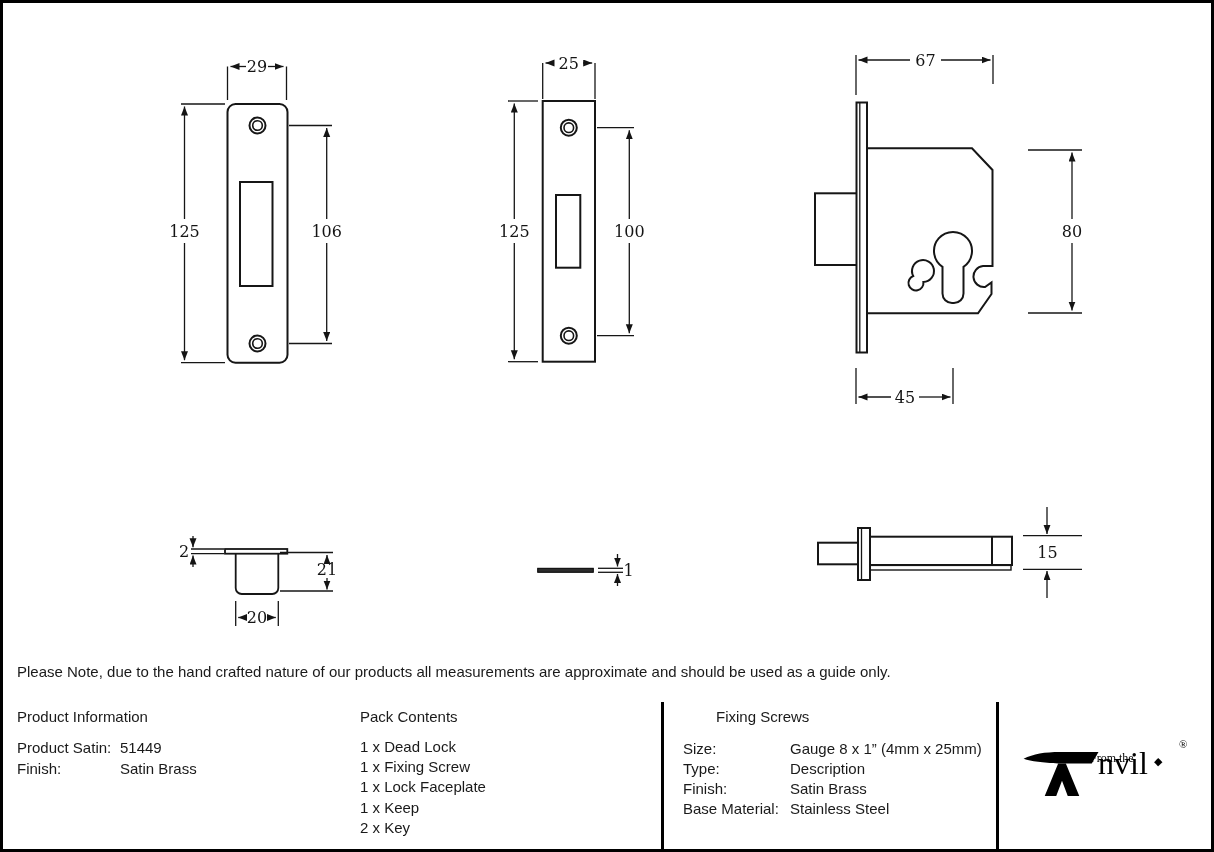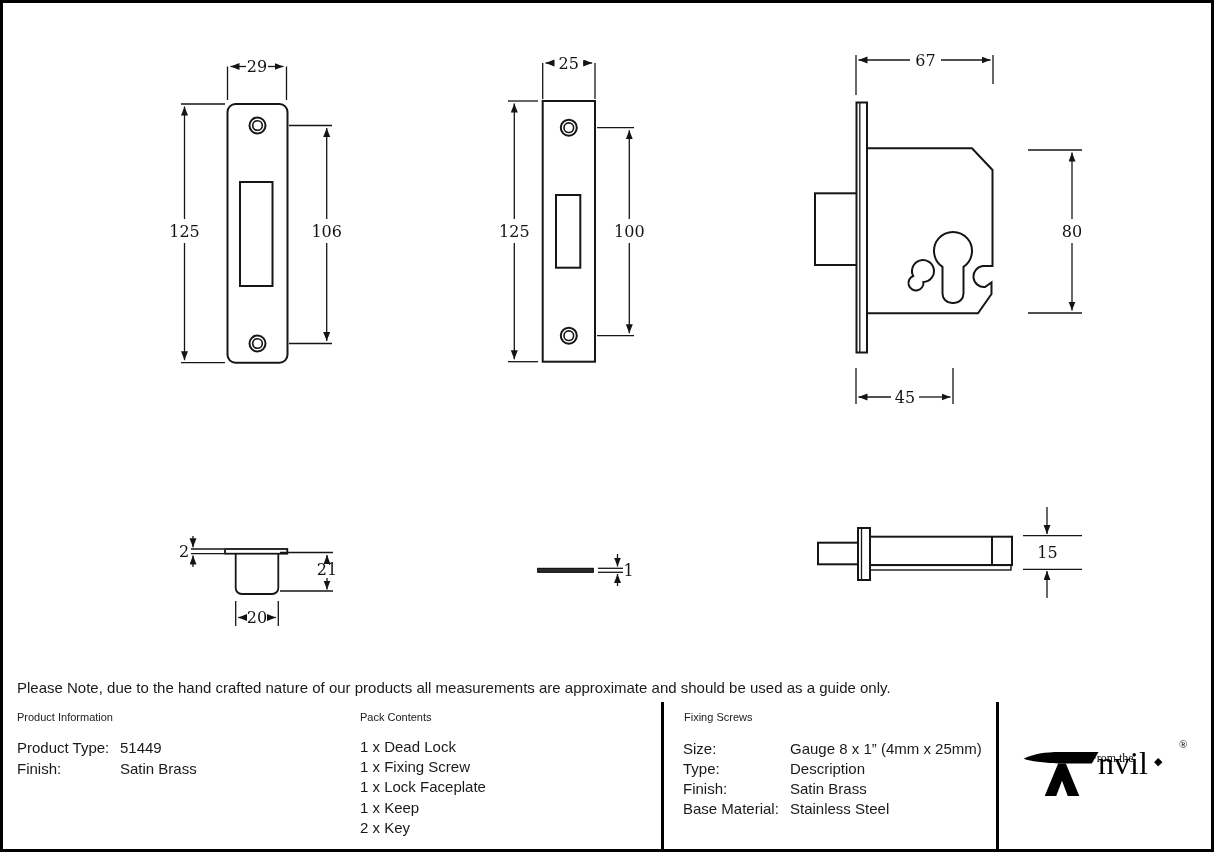--- a/index.html
+++ b/index.html
@@ -8,21 +8,21 @@
     background:#ffffff; overflow:hidden;
     font-family:"Liberation Sans", sans-serif; color:#1a1a1a;
   }
   .frame { position:absolute; inset:0; border:3px solid #000; box-sizing:border-box; pointer-events:none; z-index:50; }
   .hline,.vline { position:absolute; background:#000; z-index:10; }
   svg text {
     font-family:"DejaVu Serif","Liberation Serif",serif;
     font-size:16px; fill:#141414;
   }
   .tbl-text { position:absolute; font-size:15px; color:#1a1a1a; white-space:nowrap; z-index:5; }
-  .hdr { font-size:11px; }
+  .hdr { font-size:15px; }
   .prow,.frow,.pkrow { white-space:nowrap; }
   .prow { height:21px; line-height:21px; }
   .pkrow { height:20.2px; line-height:20.2px; }
   .frow { height:20px; line-height:20px;margin-left:7px; }
   .plabel { display:inline-block; width:103px; }
   .flabel { display:inline-block; width:107px; }
   .logo { position:absolute; left:1023px; top:738px; width:180px; height:64px; z-index:5; color:#000; }
   .logo .fromthe { position:absolute; left:67px; top:13px; font-family:"Liberation Serif",serif; font-size:12px; }
   .logo .word { position:absolute; left:75px; top:0; font-family:"Liberation Serif",serif; font-size:32px; line-height:50px; }
   .logo .diamond { position:absolute; left:131px; top:17px; font-size:11px; }
@@ -179,29 +179,29 @@
   <text x="1047.5" y="552.5" text-anchor="middle" dominant-baseline="central">15</text>
 </svg>
 
 <div class="hline" style="left:0;top:670.5;width:1214px;height:3px"></div>
 <div class="hline" style="left:0;top:701.5;width:1214px;height:3px"></div>
 <div class="hline" style="left:0;top:728;width:998px;height:2.5px"></div>
 <div class="vline" style="left:347.5;top:701.5px;width:3px;height:150px"></div>
 <div class="vline" style="left:660.5px;top:701.5px;width:3px;height:150px"></div>
 <div class="vline" style="left:995.5px;top:701.5px;width:3px;height:150px"></div>
 
-<div class="tbl-text" style="left:17px;top:676px;height:24px;line-height:24px">Please Note, due to the hand crafted nature of our products all measurements are approximate and should be used as a guide only.</div>
+<div class="tbl-text" style="left:17px;top:660px;height:24px;line-height:24px">Please Note, due to the hand crafted nature of our products all measurements are approximate and should be used as a guide only.</div>
 
 <div class="tbl-text hdr" style="left:17px;top:706px;height:22px;line-height:22px">Product Information</div>
 <div class="tbl-text hdr" style="left:360px;top:706px;height:22px;line-height:22px">Pack Contents</div>
-<div class="tbl-text hdr" style="left:684px;top:706px;height:22px;line-height:22px">Fixing Screws</div>
+<div class="tbl-text hdr" style="left:716px;top:706px;height:22px;line-height:22px">Fixing Screws</div>
 
 <div class="tbl-text" style="left:17px;top:737px">
   <div class="prow">
-    <span class="plabel">Product Type:</span><span>51449</span>
+    <span class="plabel">Product Satin:</span><span>51449</span>
   </div>
   <div class="prow">
     <span class="plabel">Finish:</span><span>Satin Brass</span>
   </div>
 </div>
 
 <div class="tbl-text" style="left:360px;top:737px">
   <div class="pkrow">1 x Dead Lock</div>
   <div class="pkrow">1 x Fixing Screw</div>
   <div class="pkrow">1 x Lock Faceplate</div>

